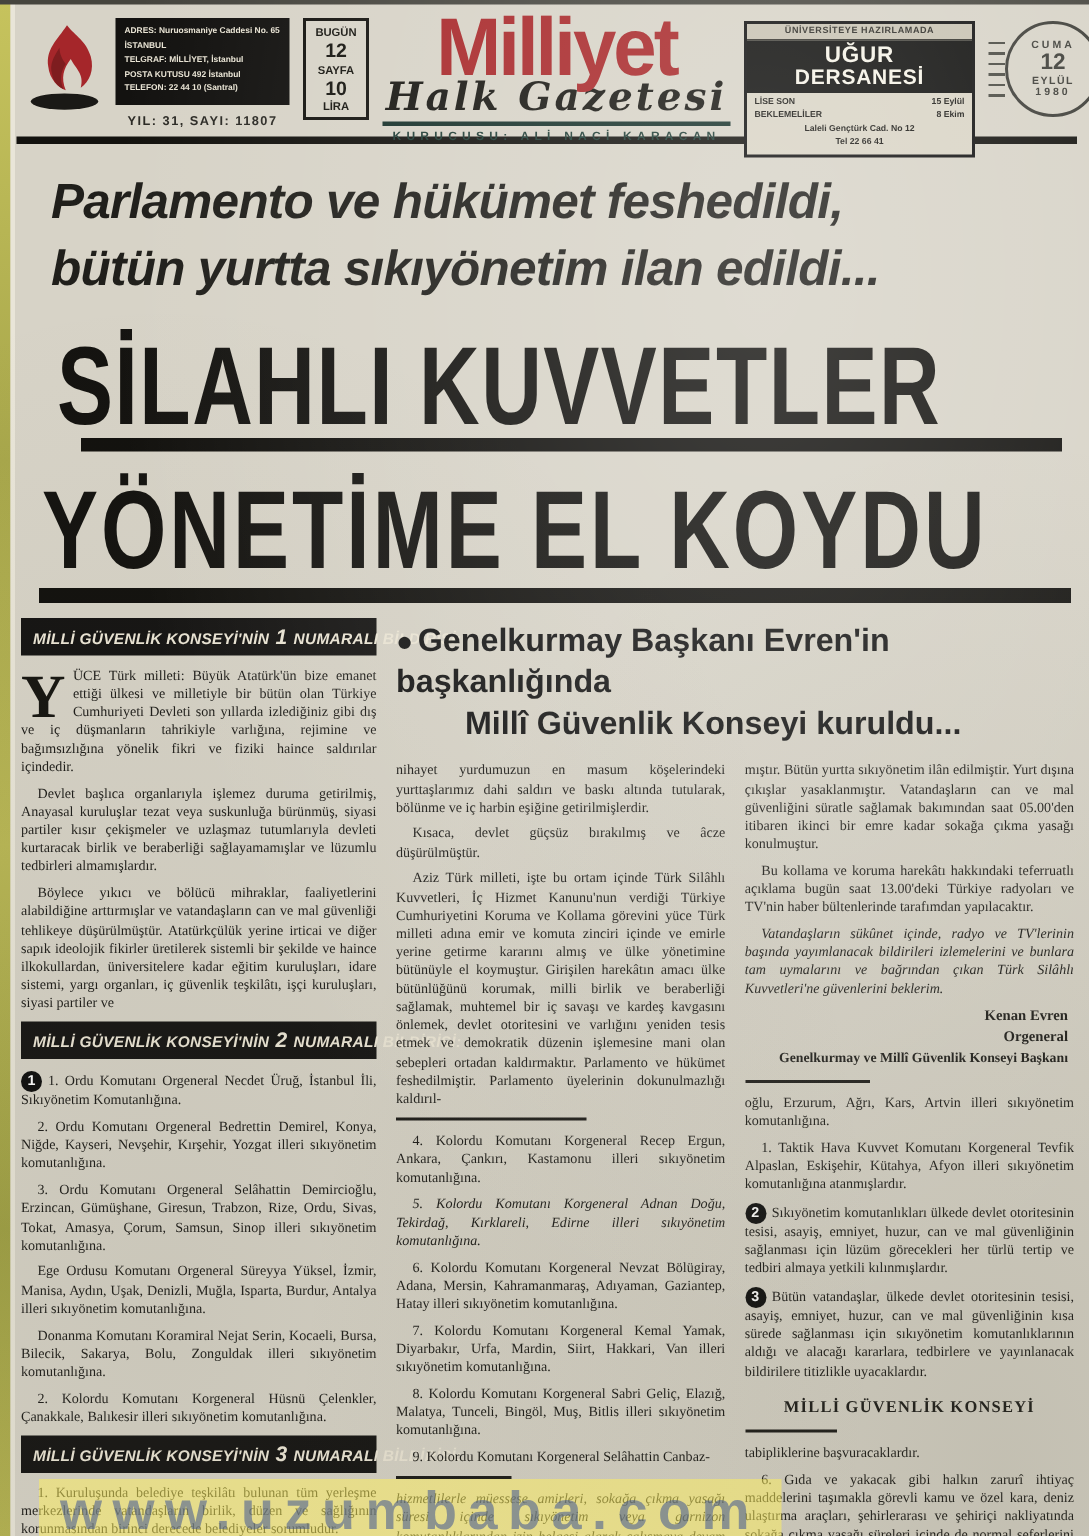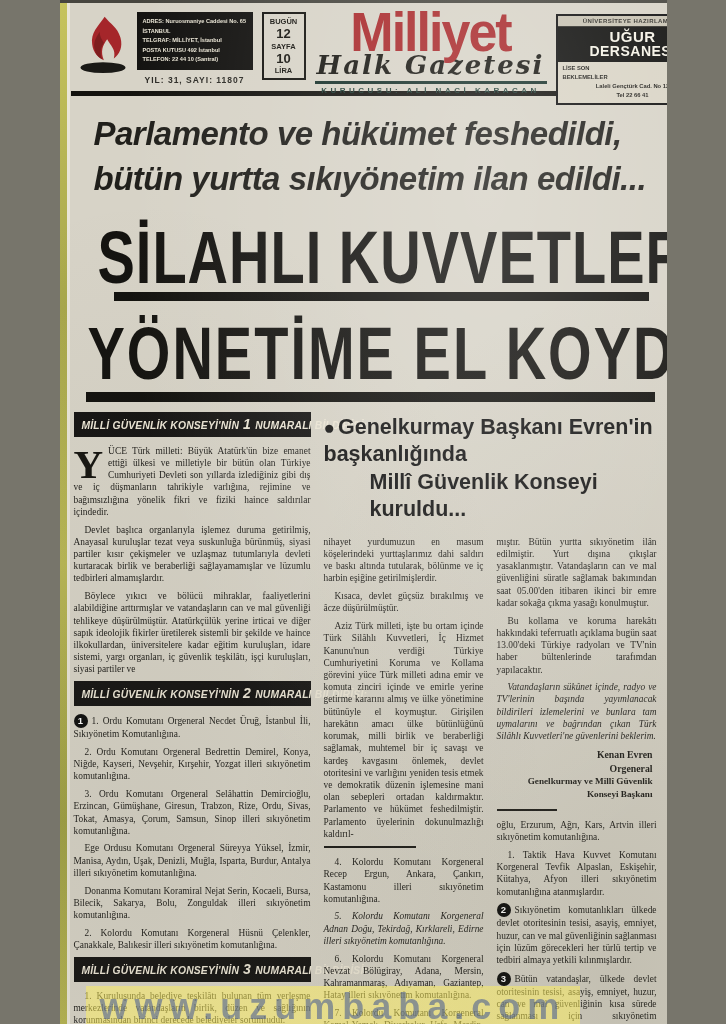--- a/index.html
+++ b/index.html
@@ -1,16 +1,16 @@
 <!DOCTYPE html>
 <html lang="tr"><head>
 <meta charset="utf-8">
 <style>
   html,body{margin:0;padding:0;background:#77756b;}
-  .page{position:relative;width:607px;height:1024px;margin:0 auto;background:#d7d3c7;overflow:hidden;
+  .page{position:relative;width:726px;height:1024px;margin:0 auto;background:#d7d3c7;overflow:hidden;
         font-family:"Liberation Serif",serif;color:#1d1c19;}
   .page::after{content:"";position:absolute;inset:0;pointer-events:none;z-index:5;background:
     radial-gradient(ellipse at 70% 18%, rgba(255,255,255,.20), transparent 60%),
     radial-gradient(ellipse at 15% 85%, rgba(90,88,66,.10), transparent 55%),
     radial-gradient(ellipse at 92% 96%, rgba(90,88,66,.16), transparent 50%);}
   .edge-strip{position:absolute;left:0;top:0;width:7px;height:100%;z-index:4;
     background:linear-gradient(180deg,#c6c35d 0%,#a8a74b 30%,#b9b755 55%,#9fa044 80%,#b5b352 100%);}
   .edge-inner{position:absolute;left:7px;top:0;width:3px;height:100%;background:#e9e5d8;z-index:4;}
   .top-line{position:absolute;top:0;left:0;right:0;height:3px;background:#46453e;z-index:4;}
 

